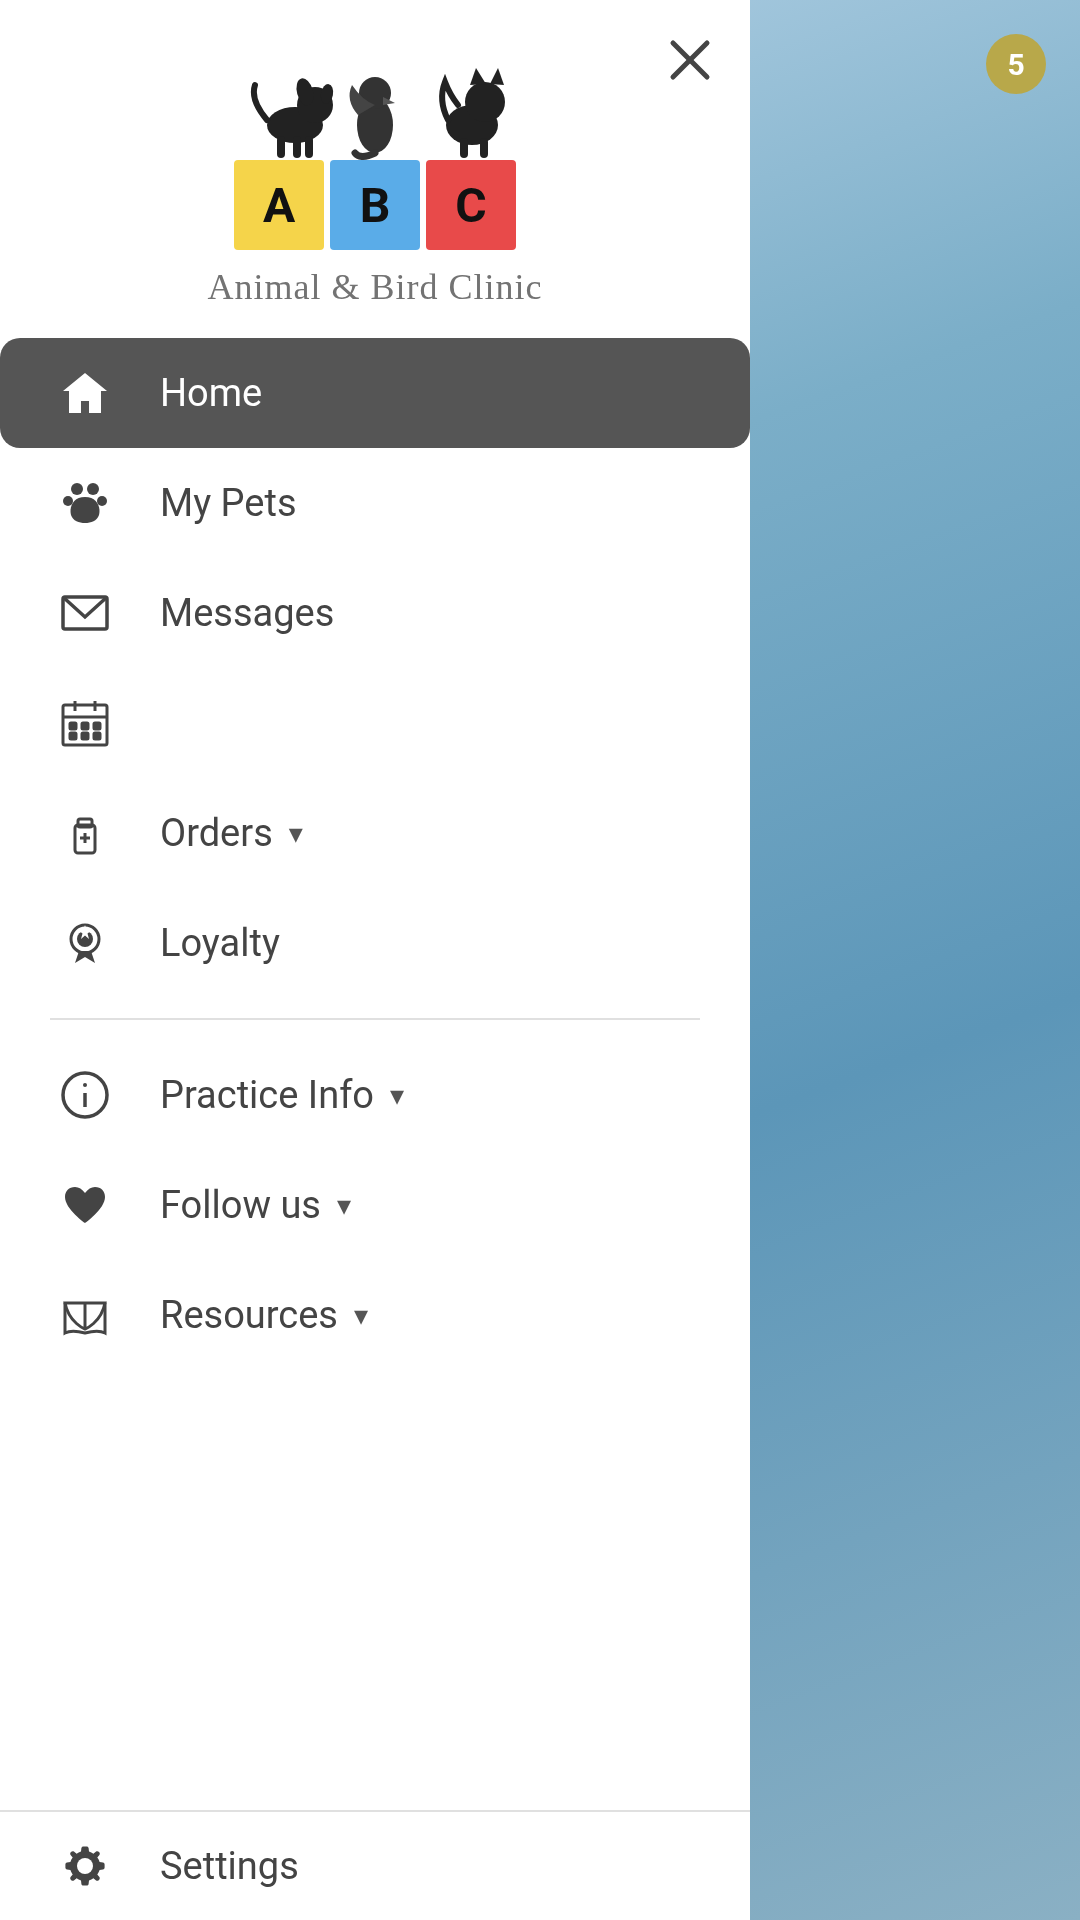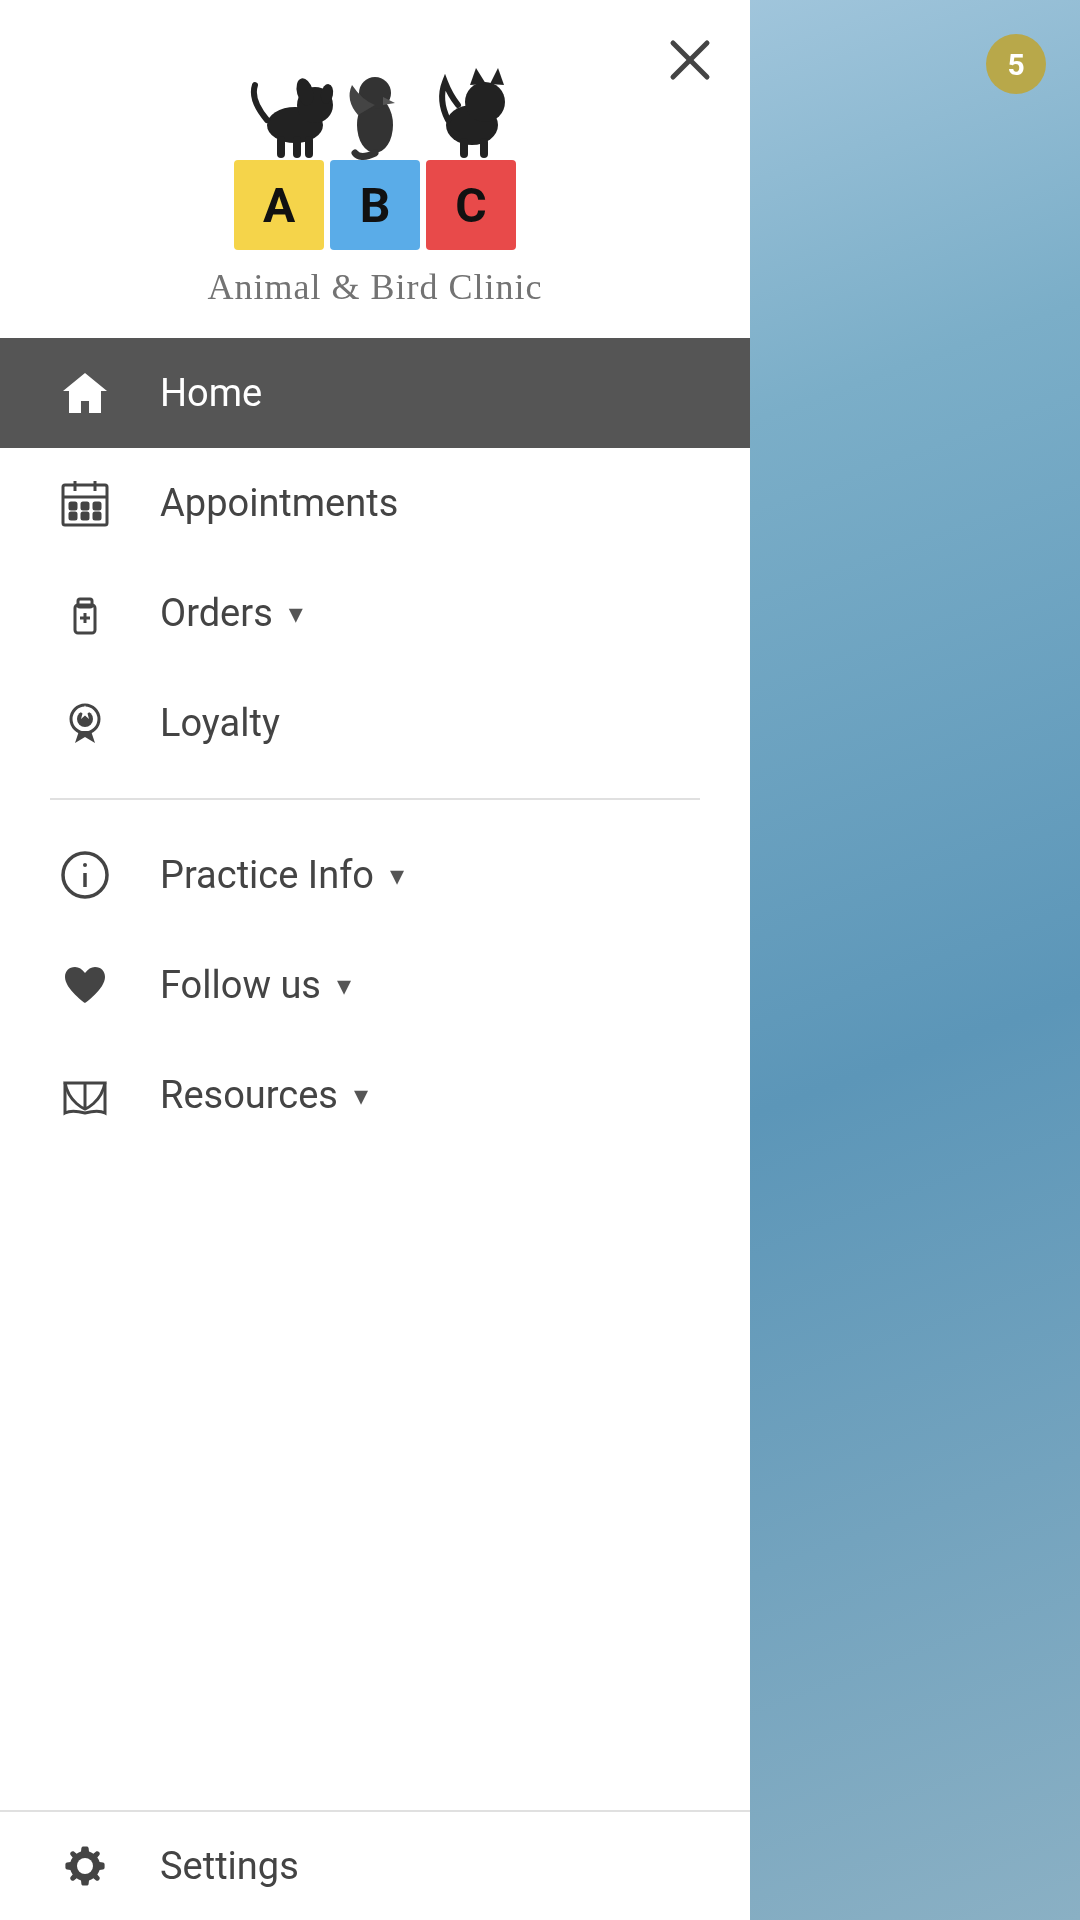--- a/index.html
+++ b/index.html
@@ -148,20 +148,21 @@
       align-items: center;
       padding: 0 50px;
       height: 110px;
       cursor: pointer;
       border-bottom: none;
       position: relative;
     }
 
     .nav-item.active {
       background: #555555;
+      border-radius: 20px;
     }
 
     .nav-item.active .nav-label {
       color: #ffffff;
     }
 
     .nav-item.active .nav-icon {
       color: #ffffff;
       fill: #ffffff;
     }
@@ -309,39 +310,60 @@
 
     <div class="nav-item active">
       <div class="nav-icon">
         <svg viewBox="0 0 52 52" fill="white" xmlns="http://www.w3.org/2000/svg">
           <path d="M26 6 L4 24 L10 24 L10 46 L22 46 L22 34 L30 34 L30 46 L42 46 L42 24 L48 24 Z"></path>
         </svg>
       </div>
       <span class="nav-label">Home</span>
     </div>
 
-
+    <div class="nav-item">
+      <div class="nav-icon">
+        <svg viewBox="0 0 52 52" fill="#444" xmlns="http://www.w3.org/2000/svg">
+
+          <circle cx="18" cy="12" r="6"></circle>
+          <circle cx="34" cy="12" r="6"></circle>
+          <circle cx="9" cy="24" r="5"></circle>
+          <circle cx="43" cy="24" r="5"></circle>
+          <path d="M26 20 C14 20 10 30 12 38 C14 44 20 46 26 46 C32 46 38 44 40 38 C42 30 38 20 26 20 Z"></path>
+        </svg>
+      </div>
+      <span class="nav-label">My Pets</span>
+    </div>
+
+    <div class="nav-item">
+      <div class="nav-icon">
+        <svg viewBox="0 0 52 52" fill="none" stroke="#444" stroke-width="3.5" xmlns="http://www.w3.org/2000/svg">
+          <rect x="4" y="10" width="44" height="32" rx="2" fill="none"></rect>
+          <polyline points="4,10 26,30 48,10" fill="none"></polyline>
+        </svg>
+      </div>
+      <span class="nav-label">Messages</span>
+    </div>
 
     <div class="nav-item">
       <div class="nav-icon">
         <svg viewBox="0 0 52 52" fill="none" stroke="#444" stroke-width="3" xmlns="http://www.w3.org/2000/svg">
           <rect x="4" y="8" width="44" height="40" rx="2" fill="none"></rect>
           <line x1="4" y1="20" x2="48" y2="20"></line>
           <line x1="16" y1="4" x2="16" y2="14"></line>
           <line x1="36" y1="4" x2="36" y2="14"></line>
 
           <rect x="11" y="26" width="6" height="6" rx="1" fill="#444"></rect>
           <rect x="23" y="26" width="6" height="6" rx="1" fill="#444"></rect>
           <rect x="35" y="26" width="6" height="6" rx="1" fill="#444"></rect>
           <rect x="11" y="36" width="6" height="6" rx="1" fill="#444"></rect>
           <rect x="23" y="36" width="6" height="6" rx="1" fill="#444"></rect>
           <rect x="35" y="36" width="6" height="6" rx="1" fill="#444"></rect>
         </svg>
       </div>
-      <span class="nav-label">Appointments</span>
     </div>
 
     <div class="nav-item">
       <div class="nav-icon">
         <svg viewBox="0 0 52 52" fill="none" stroke="#444" stroke-width="3" xmlns="http://www.w3.org/2000/svg">
 
           <rect x="16" y="18" width="20" height="28" rx="3" fill="none"></rect>
           <rect x="19" y="12" width="14" height="8" rx="2" fill="none"></rect>
 
           <line x1="26" y1="26" x2="26" y2="36"></line>

